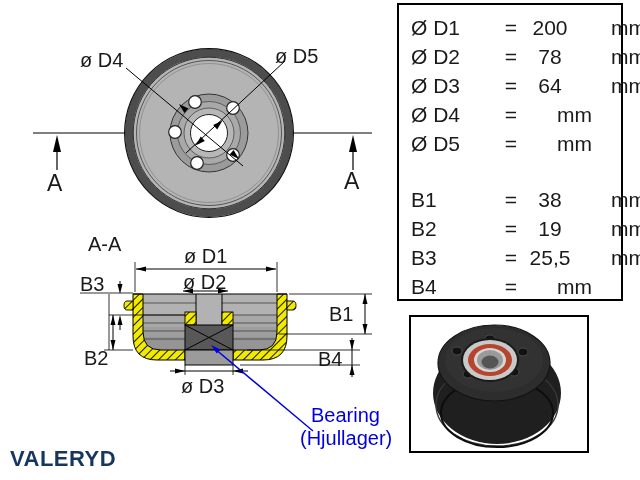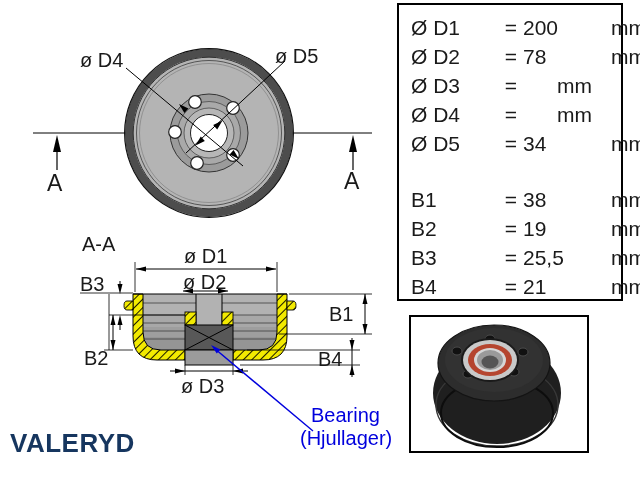--- a/index.html
+++ b/index.html
@@ -15,33 +15,33 @@
   
   #dims-table {
     position:absolute; left:397px; top:3px; width:226px; height:298px;
     border:2px solid #000; background:#fff; z-index:2;
     padding-top:8px; padding-left:12px;
   }
   .trow { display:flex; height:29px; align-items:center; font-size:21px; color:#1a1a1a; }
   .trow.gap { margin-top:27px; }
   .t-name { width:88px; text-align:left; }
   .t-eq   { width:24px; text-align:center; }
-  .t-val  { width:54px; text-align:left; }
+  .t-val  { width:54px; text-align:center; }
   .t-unit { width:40px; text-align:right;padding-left:34px; }
 
   
   #photo-box {
     position:absolute; left:409px; top:315px; width:180px; height:138px;
     border:2px solid #000; background:#fff; z-index:2;
   }
 
   
   #logo {
-    position:absolute; left:10px; top:428px; z-index:3;
-    font-size:26px; font-weight:bold; letter-spacing:0.5px; color:#16365f;text-align:right;
+    position:absolute; left:10px; top:446px; z-index:3;
+    font-size:22px; font-weight:bold; letter-spacing:0.5px; color:#16365f;text-align:right;
   }
 </style>
 </head>
 <body>
 
 <div id="stage">
 
   <svg id="drawing-svg" width="640" height="480" viewBox="0 0 640 480">
     <defs>
       <pattern id="hatch" width="6" height="6" patternUnits="userSpaceOnUse" patternTransform="rotate(45)">
@@ -196,21 +196,21 @@
         <polygon points="211,345 220.4,349.4 216.8,353.6" fill="#0000dd"></polygon>
       </g>
     </g>
   </svg>
 
   <div class="lbl" style="left:80px;  top:49px;">ø D4</div>
   <div class="lbl" style="left:275px; top:45px;">ø D5</div>
   <div class="lbl marker" style="left:47px;  top:170px;">A</div>
   <div class="lbl marker" style="left:344px; top:168px;">A</div>
 
-  <div class="lbl" style="left:82px;  top:233px;">A-A</div>
+  <div class="lbl" style="left:88px;  top:233px;">A-A</div>
   <div class="lbl" style="left:184px; top:245px;">ø D1</div>
   <div class="lbl" style="left:183px; top:271px;">ø D2</div>
   <div class="lbl" style="left:181px; top:375px;">ø D3</div>
   <div class="lbl" style="left:80px;  top:273px;">B3</div>
   <div class="lbl" style="left:84px;  top:347px;">B2</div>
   <div class="lbl" style="left:329px; top:303px;">B1</div>
   <div class="lbl" style="left:318px; top:348px;">B4</div>
 
   <div class="lbl blue" style="left:300px; top:427px;">(Hjullager)</div>
   <div class="lbl blue" style="left:311px; top:404px;">Bearing</div>
@@ -224,31 +224,31 @@
     </div>
     <div class="trow">
       <span class="t-name">Ø D2</span>
       <span class="t-eq">=</span>
       <span class="t-val">78</span>
       <span class="t-unit">mm</span>
     </div>
     <div class="trow">
       <span class="t-name">Ø D3</span>
       <span class="t-eq">=</span>
+      <span class="t-val">64</span>
       <span class="t-unit">mm</span>
     </div>
     <div class="trow">
       <span class="t-name">Ø D4</span>
       <span class="t-eq">=</span>
       <span class="t-unit">mm</span>
     </div>
     <div class="trow">
       <span class="t-name">Ø D5</span>
       <span class="t-eq">=</span>
-      <span class="t-val">34</span>
       <span class="t-unit">mm</span>
     </div>
     <div class="trow gap">
       <span class="t-name">B1</span>
       <span class="t-eq">=</span>
       <span class="t-val">38</span>
       <span class="t-unit">mm</span>
     </div>
     <div class="trow">
       <span class="t-name">B2</span>
@@ -258,21 +258,20 @@
     </div>
     <div class="trow">
       <span class="t-name">B3</span>
       <span class="t-eq">=</span>
       <span class="t-val">25,5</span>
       <span class="t-unit">mm</span>
     </div>
     <div class="trow">
       <span class="t-name">B4</span>
       <span class="t-eq">=</span>
-      <span class="t-val">21</span>
       <span class="t-unit">mm</span>
     </div>
   </div>
 
   <div id="photo-box">
     <svg width="176" height="134" viewBox="0 0 176 134">
 
       <ellipse cx="86" cy="76" rx="64" ry="51" fill="#1f1f1f"></ellipse>
       <ellipse cx="86" cy="88" rx="61" ry="41" fill="none" stroke="#383838" stroke-width="1.4"></ellipse>
       <ellipse cx="86" cy="96" rx="56" ry="34" fill="none" stroke="#0d0d0d" stroke-width="2"></ellipse>

